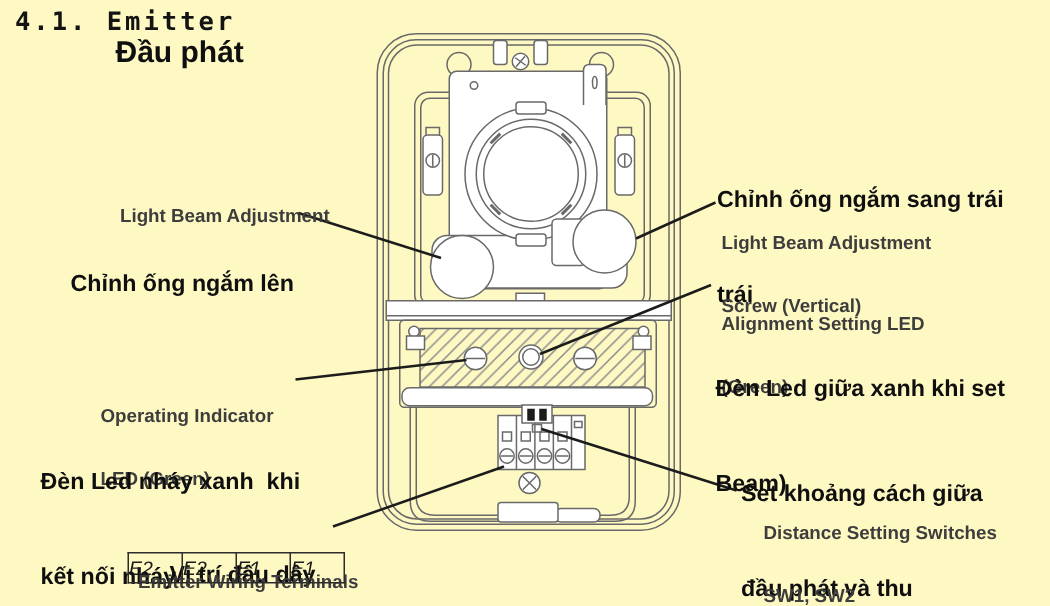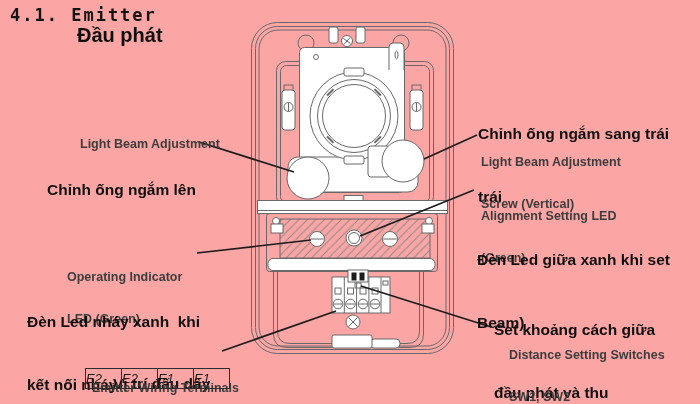--- a/index.html
+++ b/index.html
@@ -1,17 +1,17 @@
 <!DOCTYPE html>
 <html><head>
 <meta charset="utf-8">
 <style>
   html,body{margin:0;padding:0;background:#ffffff;}
   #stage{
-    position:relative;width:700px;height:404px;overflow:hidden;background:#fca5a5;
+    position:relative;width:700px;height:404px;overflow:hidden;background:#fef9c3;
     font-family:"Liberation Sans","DejaVu Sans",sans-serif;
   }
   #diagram-svg{position:absolute;left:0;top:0;}
   .lbl{position:absolute;white-space:pre-wrap;}
   .en{font-size:12.5px;line-height:14px;color:#3d3d3d;font-weight:700;}
   .vi{font-size:15.5px;line-height:21px;color:#0f0f0f;font-weight:700;}
   .heading-num{
     position:absolute;left:10px;top:5px;
     font-family:"DejaVu Sans Mono","Liberation Mono",monospace;
     font-weight:700;font-size:17px;letter-spacing:2px;color:#141414;

